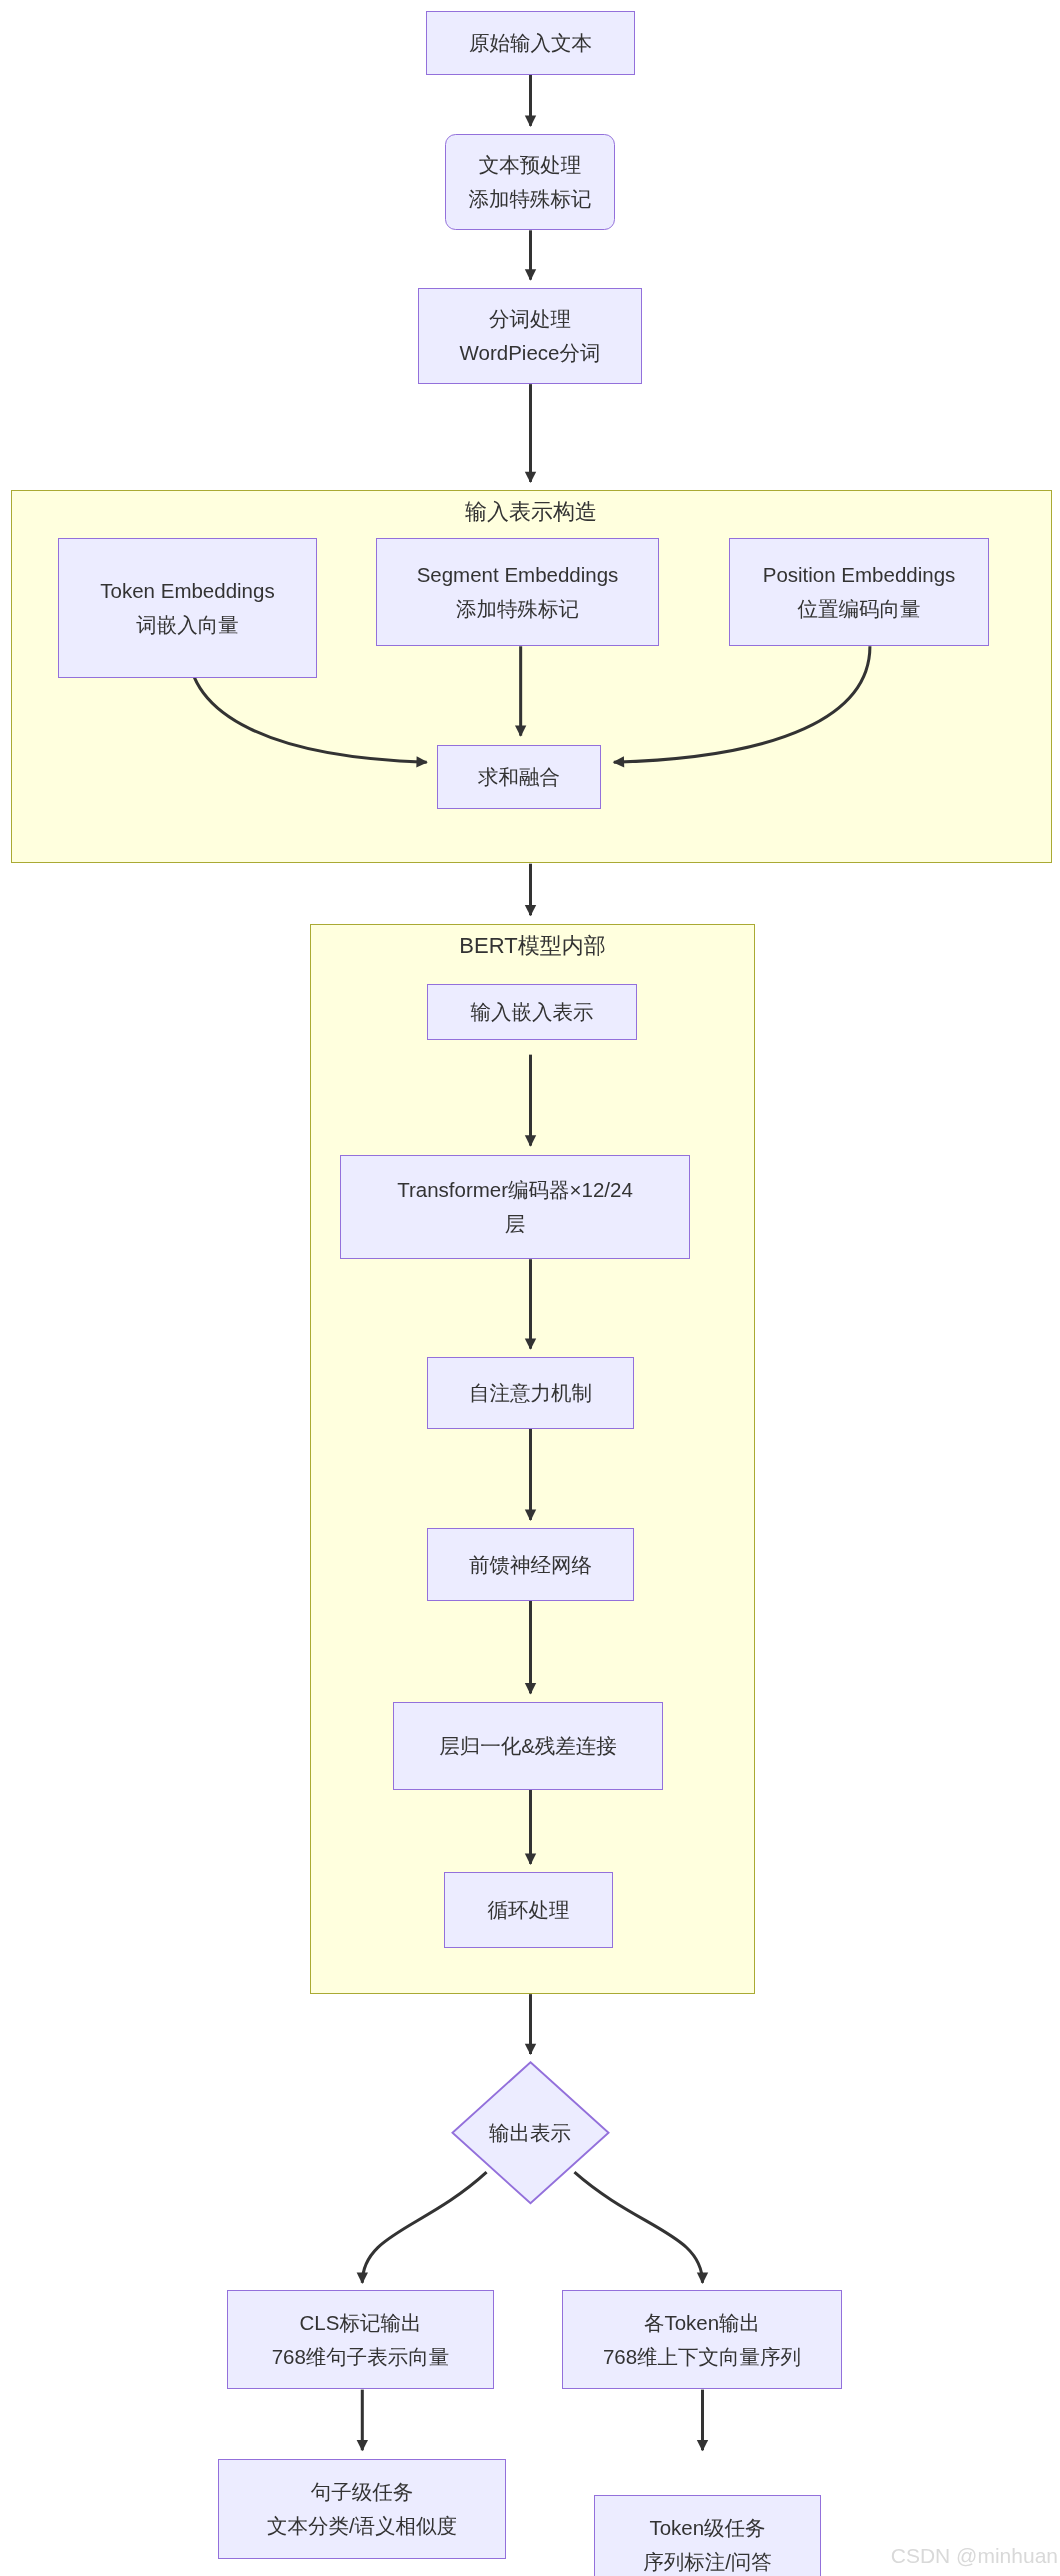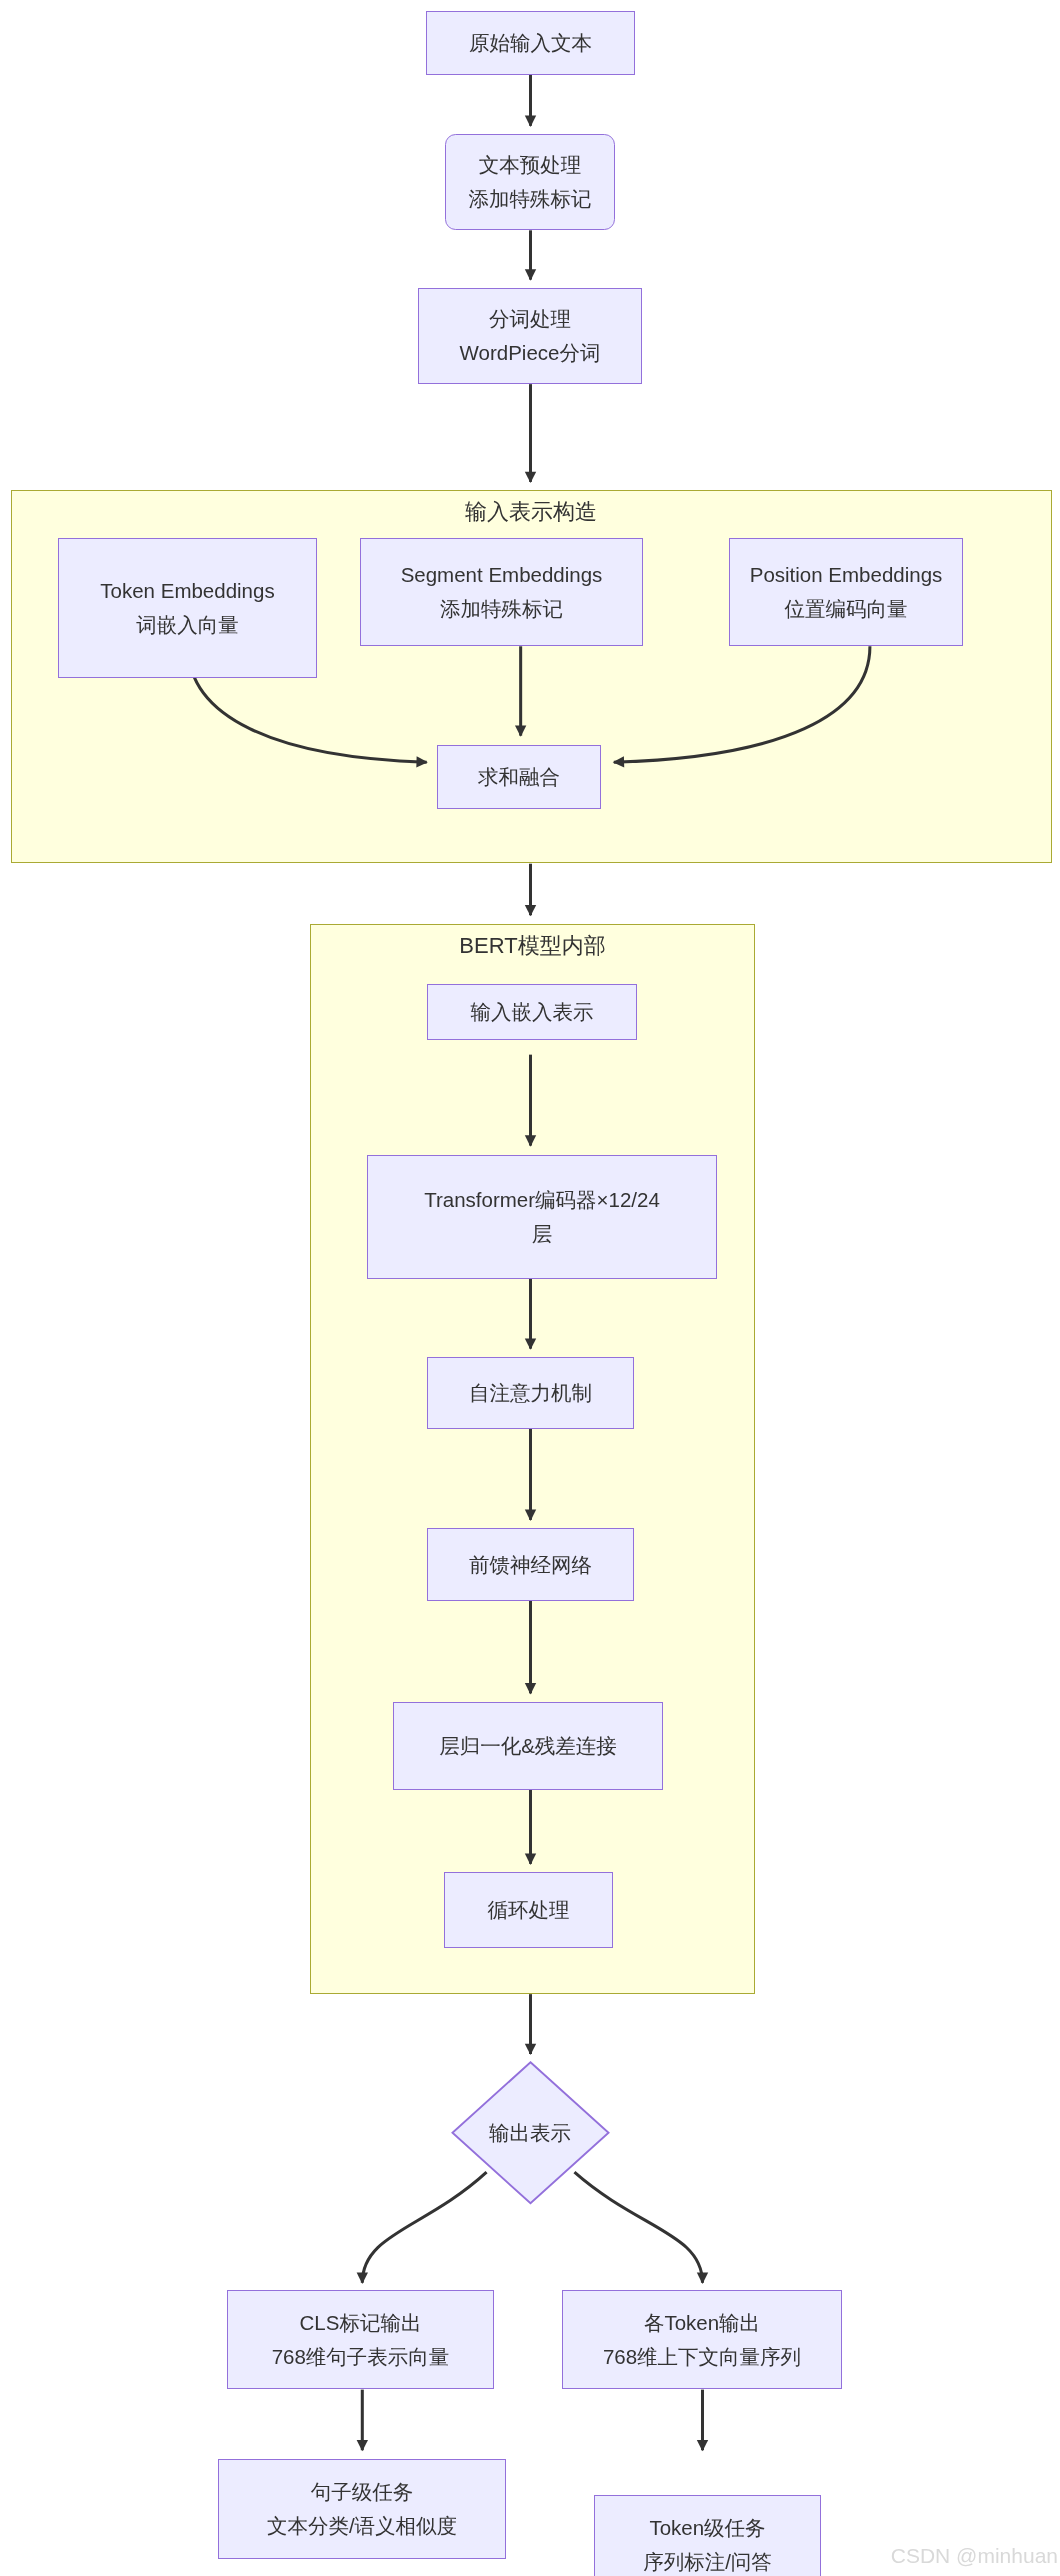--- a/index.html
+++ b/index.html
@@ -102,39 +102,39 @@
   <div class="node" style="left:418px;top:288px;width:224px;height:96px;">
     <span>分词处理</span>
     <span>WordPiece分词</span>
   </div>
 
   <div class="node" style="left:58px;top:538px;width:259px;height:140px;">
     <span>Token Embeddings</span>
     <span>词嵌入向量</span>
   </div>
 
-  <div class="node" style="left:360px;top:538px;width:283px;height:108px;">
+  <div class="node" style="left:376px;top:538px;width:283px;height:108px;">
     <span>Segment Embeddings</span>
     <span>添加特殊标记</span>
   </div>
 
-  <div class="node" style="left:729px;top:538px;width:234px;height:108px;">
+  <div class="node" style="left:729px;top:538px;width:260px;height:108px;">
     <span>Position Embeddings</span>
     <span>位置编码向量</span>
   </div>
 
   <div class="node" style="left:437px;top:745px;width:164px;height:64px;">
     <span>求和融合</span>
   </div>
 
   <div class="node" style="left:427px;top:984px;width:210px;height:56px;">
     <span>输入嵌入表示</span>
   </div>
 
-  <div class="node" style="left:367px;top:1155px;width:350px;height:124px;">
+  <div class="node" style="left:340px;top:1155px;width:350px;height:104px;">
     <span>Transformer编码器×12/24</span>
     <span>层</span>
   </div>
 
   <div class="node" style="left:427px;top:1357px;width:207px;height:72px;">
     <span>自注意力机制</span>
   </div>
 
   <div class="node" style="left:427px;top:1528px;width:207px;height:73px;">
     <span>前馈神经网络</span>

